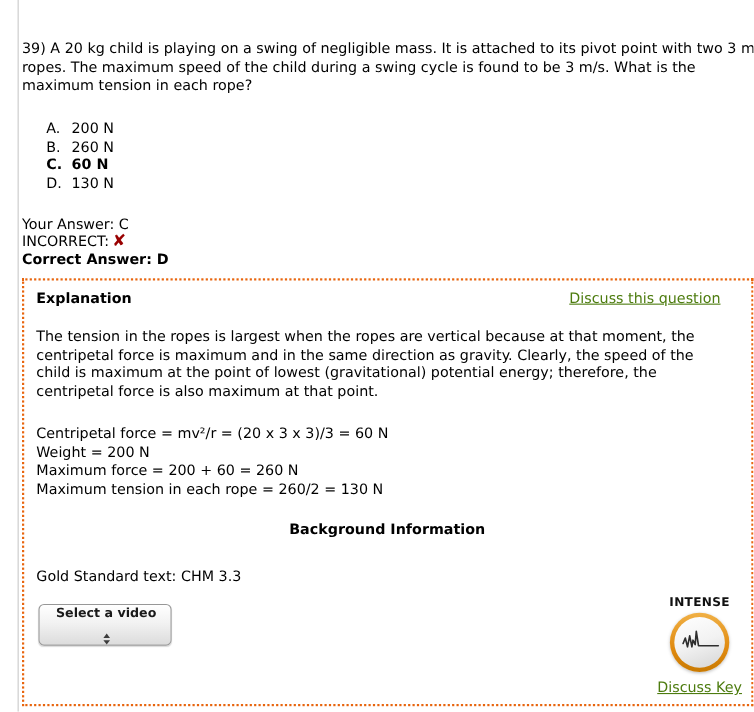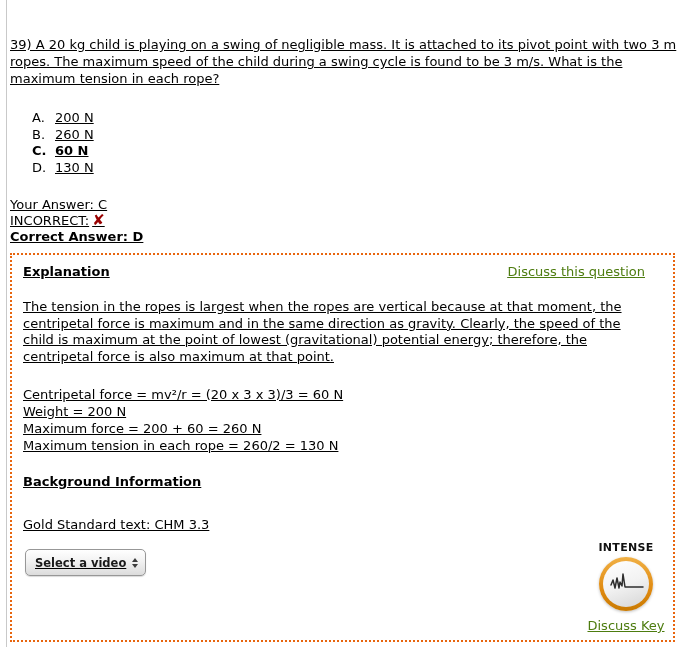--- a/index.html
+++ b/index.html
@@ -5,25 +5,24 @@
   * { box-sizing: border-box; }
   html, body { margin: 0; padding: 0; }
   body {
     width: 685px; height: 647px;
     background: #ffffff;
     font-family: "DejaVu Sans", "Liberation Sans", sans-serif;
     font-size: 13px; color: #000;
     overflow: hidden;
   }
   .page {
-    margin-left: 6px;
+    margin-left: 16px;
     border-left: 1px solid #c9c9c9;
     min-height: 647px;
     padding: 36px 12px 0 2px;
-    text-decoration: underline;
   }
   .question {
     margin-left: 1px;
     width: 668px;
     line-height: 17px;
   }
   .choices { margin: 23px 0 0 23px; }
   .choice { line-height: 16.5px; }
   .choice .letter { display: inline-block; width: 23px; }
   .choice.selected { font-weight: bold; }
@@ -38,33 +37,34 @@
     margin-top: 8px;
     width: 665px;
     height: 389px;
     border: 2px dotted #e8650e;
     padding: 9px 12px 10px 11px;
     overflow: hidden;
   }
   .exp-header { display: flex; justify-content: space-between; align-items: flex-start; padding-right: 16px; }
   .exp-paragraph { margin: 20px 0 0 0; width: 630px; line-height: 16.5px; }
   .formulas { margin-top: 21px; line-height: 17px; }
-  .bg-head { margin-top: 20px; }
+  .bg-head { margin-top: 20px; text-align: center; }
   .bg-text { margin-top: 28px; }
 
   .select {
     margin-top: 17px; margin-left: 2px;
-    width: 121px; height: 27px;
+    width: 121px; height: 38px;
     border: 1px solid #979797;
     border-radius: 5px;
     background: linear-gradient(#ffffff 0%, #f2f2f2 45%, #dcdcdc 100%);
     box-shadow: 0 1px 1px rgba(0,0,0,0.15);
     display: flex; align-items: center;
     padding: 0 7px 0 9px;
     cursor: pointer;
+    flex-direction: column;
   }
   .select .sel-label { font-size: 11.5px; font-weight: bold; color: #1a1a1a; flex: 1; }
   .stepper { display: flex; flex-direction: column; align-items: center; gap: 2px; }
   .stepper .up {
     width: 0; height: 0;
     border-left: 3.5px solid transparent; border-right: 3.5px solid transparent;
     border-bottom: 4.5px solid #3c3c3c;
   }
   .stepper .down {
     width: 0; height: 0;

